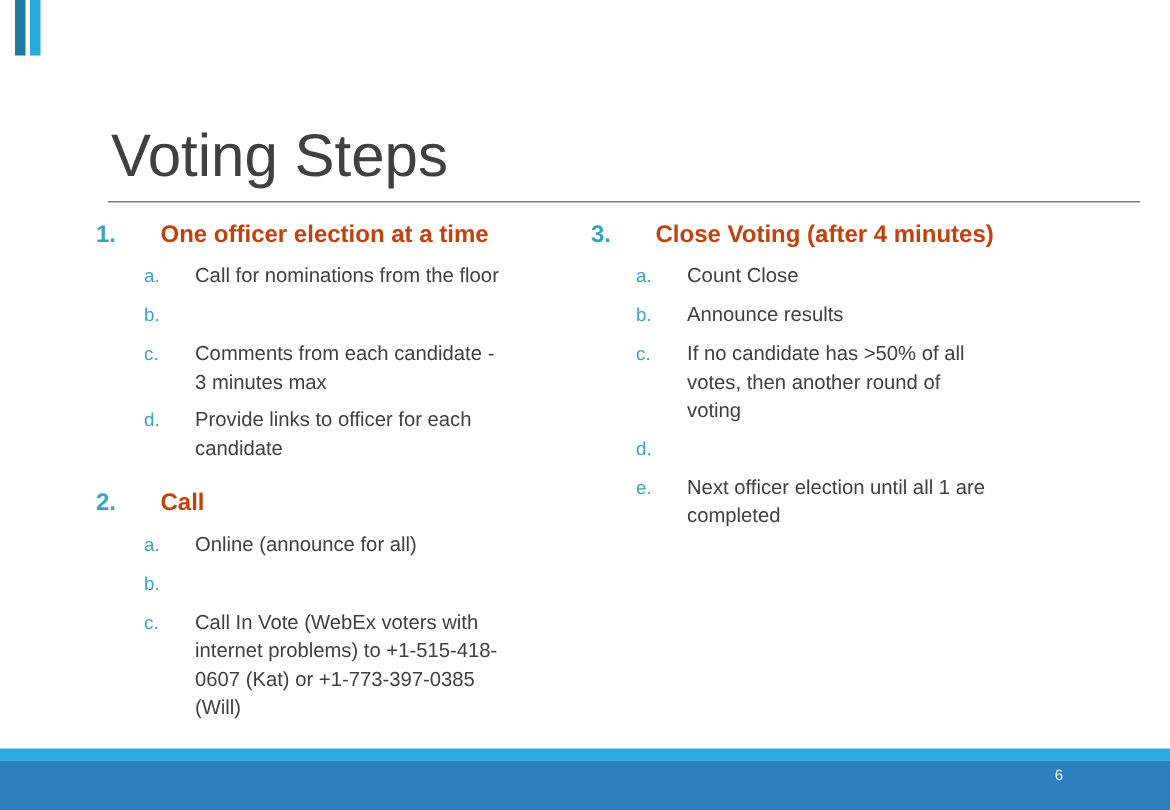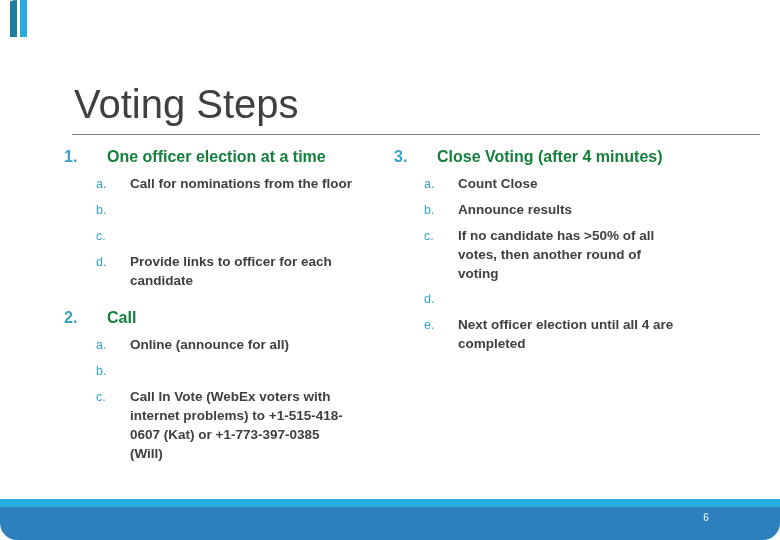--- a/index.html
+++ b/index.html
@@ -4,21 +4,20 @@
 <style>
   html, body { margin: 0; padding: 0; background: #ffffff; }
   .slide {
     position: relative;
     width: 780px;
     height: 540px;
     background: #ffffff;
     overflow: hidden;
     font-family: "Liberation Sans", "DejaVu Sans", sans-serif;
     color: #404040;
-    border-radius: 17px;
   }
   
   .deco-bar { position: absolute; top: 0; width: 7px; height: 37px; }
   .deco-dark  { left: 10px; background: #1E7C9E; }
   .deco-light { left: 20px; background: #2AA9DC; }
 
   
   .title {
     position: absolute;
     left: 74px;
@@ -51,39 +50,38 @@
     width: 43px;
     font-size: 16px;
     font-weight: 700;
     line-height: 22px;
     color: #3AA2C6;
   }
   .sec-title {
     font-size: 16px;
     font-weight: 700;
     line-height: 22px;
-    color: #15803d;
+    color: #c2410c;
   }
 
   .item { display: flex; margin-top: 6px; }
   .item-letter {
     flex: none;
     margin-left: 32px;
     width: 34px;
     font-size: 12.5px;
     line-height: 19px;
     padding-top: 1px;
     color: #3AA2C6;
   }
   .item-text {
     font-size: 13.5px;
     line-height: 19px;
     color: #404040;
     white-space: pre-line;
-    font-weight: bold;
   }
   .col-1 .item-text { width: 260px; }
   .col-2 .item-text { width: 280px; }
   .col-2 .item-letter { margin-left: 30px; }
 
   
   .footer-stripe {
     position: absolute;
     left: 0; top: 499px;
     width: 780px; height: 8px;
@@ -124,20 +122,22 @@
       </div>
       <div class="item">
         <span class="item-letter">a.</span>
         <span class="item-text">Call for nominations from the floor</span>
       </div>
       <div class="item">
         <span class="item-letter">b.</span>
       </div>
       <div class="item">
         <span class="item-letter">c.</span>
+        <span class="item-text">Comments from each candidate -
+3 minutes max</span>
       </div>
       <div class="item">
         <span class="item-letter">d.</span>
         <span class="item-text">Provide links to officer for each
 candidate</span>
       </div>
     </div>
 
     <div class="section">
       <div class="sec-head">
@@ -181,21 +181,21 @@
         <span class="item-letter">c.</span>
         <span class="item-text">If no candidate has &gt;50% of all
 votes, then another round of
 voting</span>
       </div>
       <div class="item">
         <span class="item-letter">d.</span>
       </div>
       <div class="item">
         <span class="item-letter">e.</span>
-        <span class="item-text">Next officer election until all 4 are
+        <span class="item-text">Next officer election until all 1 are
 completed</span>
       </div>
     </div>
 
   </div>
 
   <div class="footer-stripe"></div>
   <div class="footer-bar"></div>
   <div class="page-number">6</div>
 

